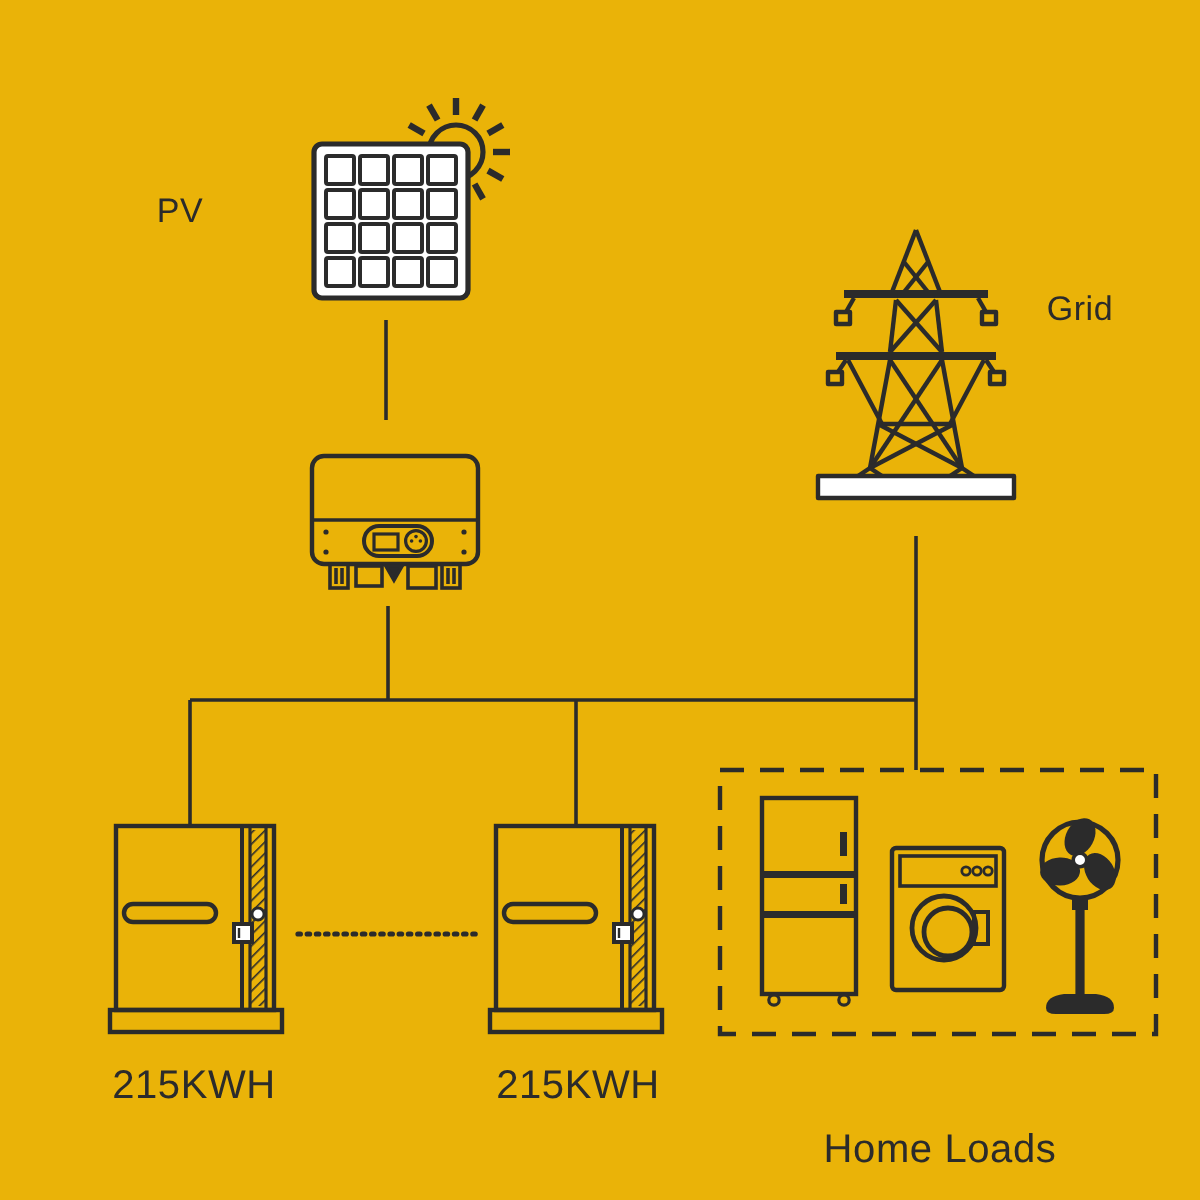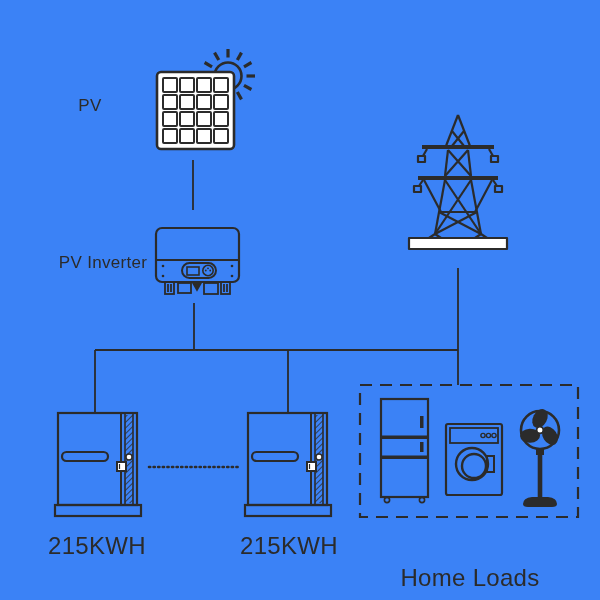--- a/index.html
+++ b/index.html
@@ -1,26 +1,26 @@
 <!DOCTYPE html>
 <html style="--line: #2b2b2b;"><head>
 <meta charset="utf-8">
 <style>
   html,body{margin:0;padding:0;background:#ffffff;}
   .stage{position:relative;width:600px;height:600px;background:#ffffff;overflow:hidden;
          font-family:"Liberation Sans", sans-serif;}
   .stage svg{position:absolute;left:0;top:0;color:var(--line,#2b2b2b);}
   .lbl{position:absolute;color:var(--line,#2b2b2b);text-align:center;letter-spacing:.3px;}
   .lbl-sm{font-size:17px;}
-  .lbl-lg{font-size:24px;}
+  .lbl-lg{font-size:20px;}
 </style>
 </head>
 <body>
 
-<div class="stage" style="background: #3b82f6;">
+<div class="stage" style="background: #eab308;">
 
 <svg width="600" height="600" viewBox="0 0 600 600" fill="none" stroke="currentColor">
 
   <defs>
     <pattern id="hatch" width="4" height="4" patternUnits="userSpaceOnUse" patternTransform="rotate(45)">
       <line x1="0" y1="0" x2="0" y2="4" stroke="#2b2b2b" stroke-width="1.6"></line>
     </pattern>
 
     <g id="battery-cab">
       <rect x="3" y="0" width="79" height="92" stroke-width="2.2"></rect>
@@ -197,21 +197,21 @@
       <rect x="536" y="449" width="8" height="6"></rect>
       <rect x="537.7" y="455" width="4.6" height="42"></rect>
       <path d="M523,504 Q523,498 532,497 L548,497 Q557,498 557,504 Q557,507 552,507 L528,507 Q523,507 523,504 Z"></path>
     </g>
     <circle cx="540" cy="430" r="3.4" fill="#ffffff" stroke-width="1.8"></circle>
   </g>
 </svg>
 
   <div class="lbl lbl-sm" style="left:60px;top:96px;width:60px;">PV</div>
 
-  <div class="lbl lbl-sm" style="left:38px;top:253px;width:130px;">PV Inverter</div>
-
+
+  <div class="lbl lbl-sm" style="left:500px;top:145px;width:80px;">Grid</div>
 
   <div class="lbl lbl-lg" style="left:47px;top:532px;width:100px;">215KWH</div>
 
   <div class="lbl lbl-lg" style="left:239px;top:532px;width:100px;">215KWH</div>
 
   <div class="lbl lbl-lg" style="left:394px;top:534px;width:152px;margin-top:30px;">Home Loads</div>
 </div>
 
 </body></html>

